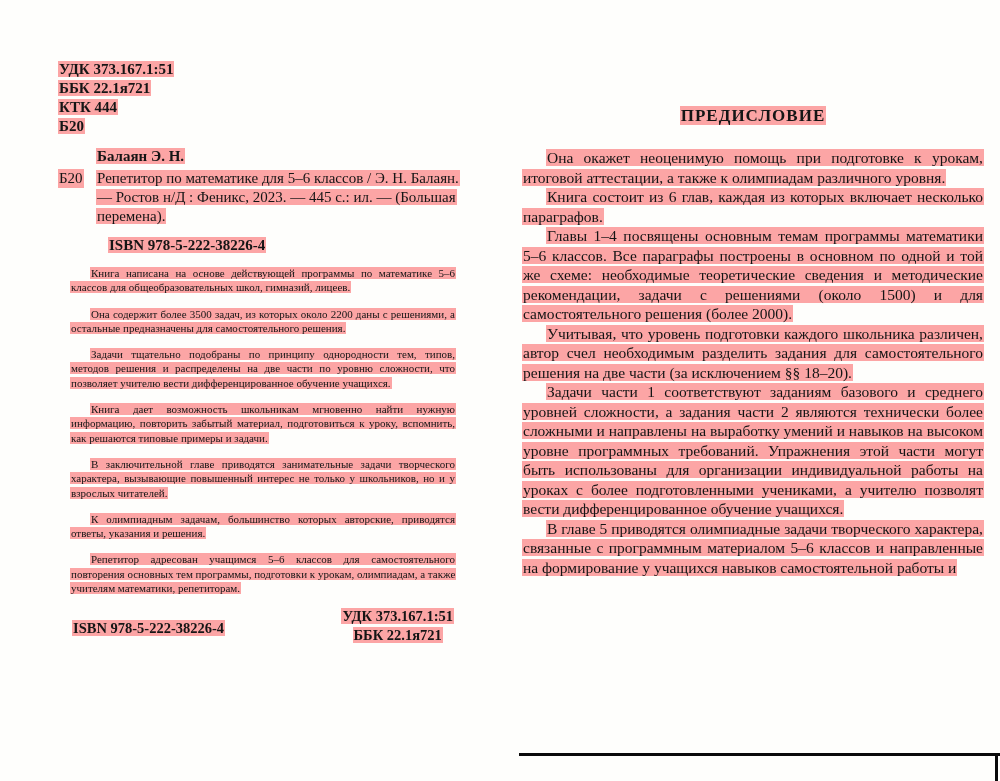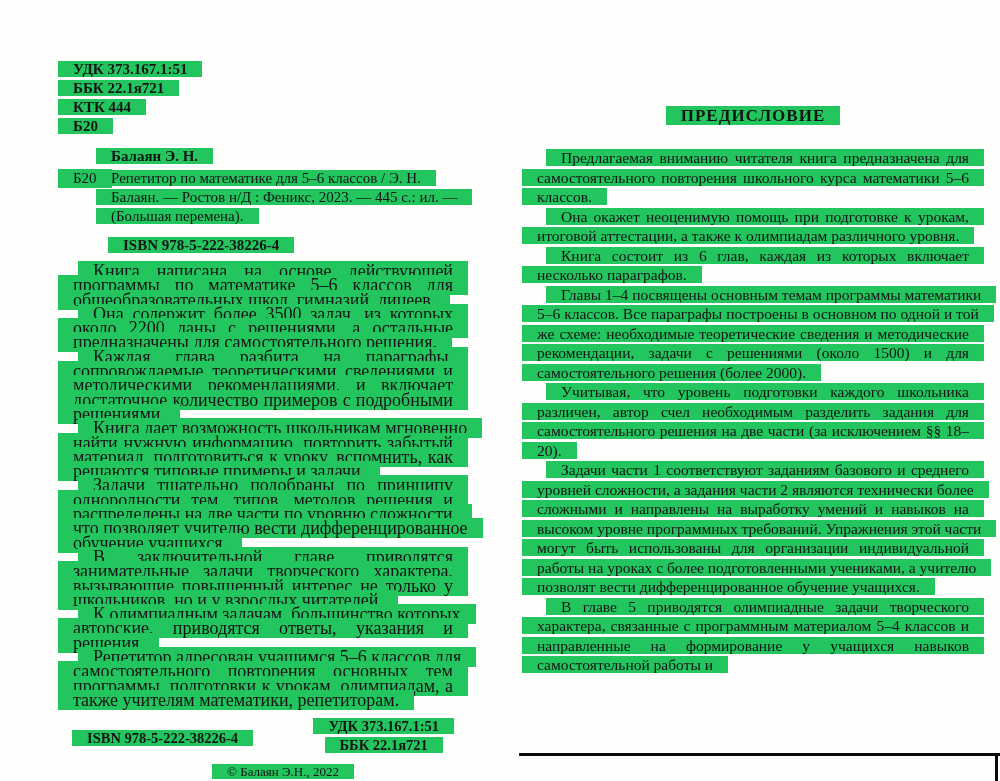--- a/index.html
+++ b/index.html
@@ -8,42 +8,42 @@
     background: #ffffff;
     font-family: "Liberation Serif", "DejaVu Serif", serif;
     color: #151515;
   }
   .sheet {
     position: relative;
     width: 1000px; height: 781px;
     overflow: hidden;
     background: #fefefc;
   }
-  .hl { background: #22c55e; box-decoration-break: clone; -webkit-box-decoration-break: clone; padding: 0 15px; }
+  .hl { background: #fca5a5; box-decoration-break: clone; -webkit-box-decoration-break: clone; padding: 0 1px; }
 
   
   .left-page {
     position: absolute;
     left: 58px; top: 60px;
     width: 410px;
   }
   .meta-block { font-weight: bold; font-size: 15px; line-height: 18px; }
   .meta-block > div { margin-bottom: 1px; }
   .author { margin: 12px 0 3px 38px; font-weight: bold; font-size: 15px; line-height: 19px; }
   .bib {
     position: relative;
     padding-left: 38px;
     font-size: 15px; line-height: 19px;
     text-align: left;
   }
   .bib .code { position: absolute; left: 0; top: 0; }
   .isbn1 { margin: 11px 0 10px 50px; font-weight: bold; font-size: 15px; }
   .annot p {
-    margin: 0;
-    font-size: 18px;
+    margin: 12px;
+    font-size: 11px;
     line-height: 14.3px;
     text-align: justify;
     text-indent: 20px;
   }
   .imprint-footer {
     position: relative;
     height: 44px;
     margin-top: 10px;
     font-weight: bold;
     font-size: 14.5px;
@@ -117,54 +117,48 @@
       <span class="hl">Репетитор по математике для 5–6 классов / Э. Н. Балаян. — Ростов н/Д : Феникс, 2023. — 445 с.: ил. — (Большая перемена).</span>
     </div>
 
     <div class="isbn1">
       <span class="hl">ISBN 978-5-222-38226-4</span>
     </div>
 
     <div class="annot">
       <p><span class="hl">Книга написана на основе действующей программы по математике 5–6 классов для общеобразовательных школ, гимназий, лицеев.</span></p>
       <p><span class="hl">Она содержит более 3500 задач, из которых около 2200 даны с решениями, а остальные предназначены для самостоятельного решения.</span></p>
-      <p><span class="hl">Каждая глава разбита на параграфы, сопровождаемые теоретическими сведениями и методическими рекомендациями, и включает достаточное количество примеров с подробными решениями.</span></p>
+      <p><span class="hl">Задачи тщательно подобраны по принципу однородности тем, типов, методов решения и распределены на две части по уровню сложности, что позволяет учителю вести дифференцированное обучение учащихся.</span></p>
       <p><span class="hl">Книга дает возможность школьникам мгновенно найти нужную информацию, повторить забытый материал, подготовиться к уроку, вспомнить, как решаются типовые примеры и задачи.</span></p>
-      <p><span class="hl">Задачи тщательно подобраны по принципу однородности тем, типов, методов решения и распределены на две части по уровню сложности, что позволяет учителю вести дифференцированное обучение учащихся.</span></p>
       <p><span class="hl">В заключительной главе приводятся занимательные задачи творческого характера, вызывающие повышенный интерес не только у школьников, но и у взрослых читателей.</span></p>
       <p><span class="hl">К олимпиадным задачам, большинство которых авторские, приводятся ответы, указания и решения.</span></p>
       <p><span class="hl">Репетитор адресован учащимся 5–6 классов для самостоятельного повторения основных тем программы, подготовки к урокам, олимпиадам, а также учителям математики, репетиторам.</span></p>
     </div>
 
     <div class="imprint-footer">
       <div class="isbn2">
         <span class="hl">ISBN 978-5-222-38226-4</span>
       </div>
       <div class="codes">
         <div><span class="hl">УДК 373.167.1:51</span></div>
         <div><span class="hl">ББК 22.1я721</span></div>
       </div>
     </div>
 
-    <div class="copyright">
-      <div><span class="hl">© Балаян Э.Н., 2022</span></div>
-      <div><span class="hl">© Оформление: ООО «Феникс», 2022</span></div>
-    </div>
 
   </div>
 
   <div class="right-page">
     <div class="preface-title">
       <span class="hl">ПРЕДИСЛОВИЕ</span>
     </div>
-    <p><span class="hl">Предлагаемая вниманию читателя книга предназначена для самостоятельного повторения школьного курса математики 5–6 классов.</span></p>
     <p><span class="hl">Она окажет неоценимую помощь при подготовке к урокам, итоговой аттестации, а также к олимпиадам различного уровня.</span></p>
     <p><span class="hl">Книга состоит из 6 глав, каждая из которых включает несколько параграфов.</span></p>
     <p><span class="hl">Главы 1–4 посвящены основным темам программы математики 5–6 классов. Все параграфы построены в основном по одной и той же схеме: необходимые теоретические сведения и методические рекомендации, задачи с решениями (около 1500) и для самостоятельного решения (более 2000).</span></p>
     <p><span class="hl">Учитывая, что уровень подготовки каждого школьника различен, автор счел необходимым разделить задания для самостоятельного решения на две части (за исключением §§ 18–20).</span></p>
     <p><span class="hl">Задачи части 1 соответствуют заданиям базового и среднего уровней сложности, а задания части 2 являются технически более сложными и направлены на выработку умений и навыков на высоком уровне программных требований. Упражнения этой части могут быть использованы для организации индивидуальной работы на уроках с более подготовленными учениками, а учителю позволят вести дифференцированное обучение учащихся.</span></p>
-    <p><span class="hl">В главе 5 приводятся олимпиадные задачи творческого характера, связанные с программным материалом 5–4 классов и направленные на формирование у учащихся навыков самостоятельной работы и</span></p>
+    <p><span class="hl">В главе 5 приводятся олимпиадные задачи творческого характера, связанные с программным материалом 5–6 классов и направленные на формирование у учащихся навыков самостоятельной работы и</span></p>
   </div>
 
   <div class="scan-line-h"></div>
   <div class="scan-line-v"></div>
 
 </div>
 
 </body></html>

